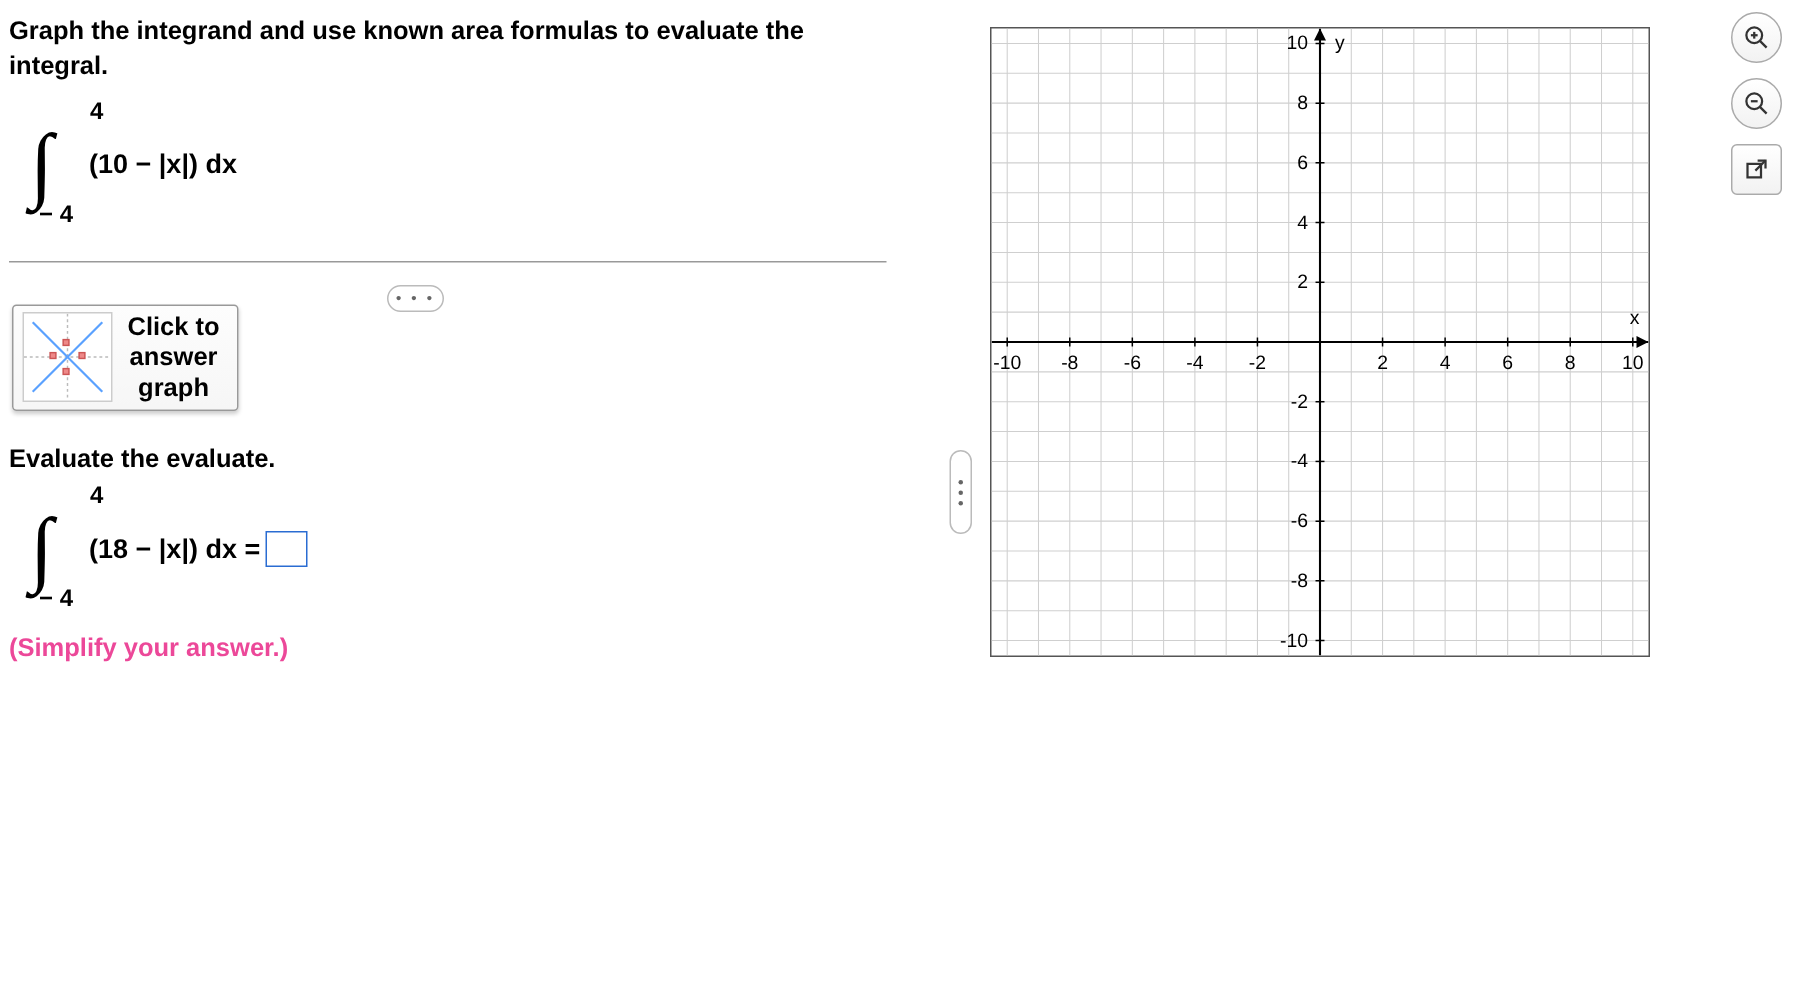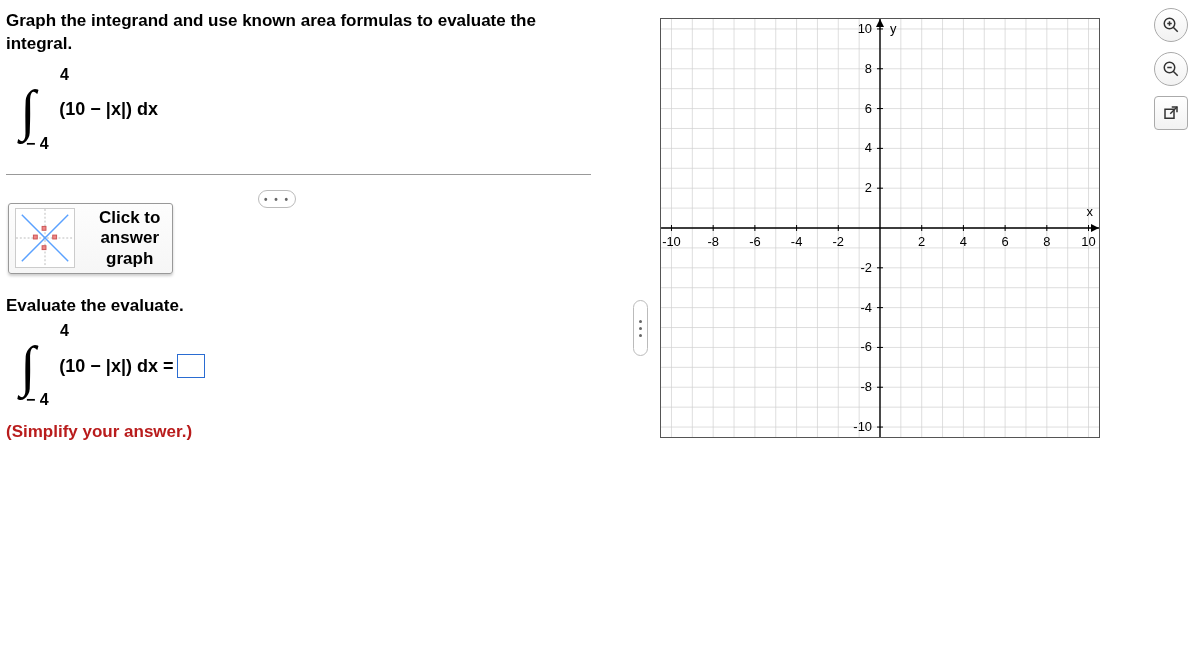--- a/index.html
+++ b/index.html
@@ -88,21 +88,21 @@
   }
   .int-upper { position:absolute; left:40px; top:-4px; font-size:16px;}
   .int-lower { position:absolute; left:6px; top:65px; font-size:16px;}
   .int-expr { margin-left: 24px; }
   .instruction {
     margin: 18px 0 16px 0;
   }
   .graph-button {
     display: inline-flex;
     align-items: center;
-    gap: 24px;
+    gap: 10px;
     border: 1px solid #999;
     border-radius: 3px;
     padding: 4px 12px 4px 6px;
     background: linear-gradient(#fdfdfd,#f6f6f6);
     box-shadow: 0 2px 3px rgba(0,0,0,.2);
     cursor: pointer;
     margin-left: 2px;
     margin-bottom: 22px;
     font-size: 17px;
   }
@@ -119,21 +119,21 @@
     text-align:center;
   }
   .eval-text { margin-bottom: 10px; }
   .ans-box {
     width: 28px; height: 24px;
     border: 1px solid #2a6cd2;
     display:inline-block;
   }
   .simplify {
     margin-top: 6px;
-    color:#b91c1c;
+    color:#ec4899;
   }
   
   .graph-panel {
     position:absolute;
     left: 20px;
     top: 18px;
     width: 440px;
     height: 420px;
     border: 1px solid #555;
     background:#fff;
@@ -202,21 +202,21 @@
       </div>
     </div>
 
     <div class="eval-text">Evaluate the evaluate.</div>
 
     <div style="position:relative; height:90px;">
       <div class="integral-block" style="margin-top:0;">
         <span class="int-upper">4</span>
         <span class="int-sign">∫</span>
         <span class="int-lower">− 4</span>
-        <span class="int-expr">(10 − |x|) dx =</span>
+        <span class="int-expr">(18 − |x|) dx =</span>
         <span class="ans-box" style="margin-left:4px;"></span>
       </div>
     </div>
 
     <div class="simplify">(Simplify your answer.)</div>
 
     <div class="vert-ellipsis">
       <span></span>
         <span></span>
         <span></span>

